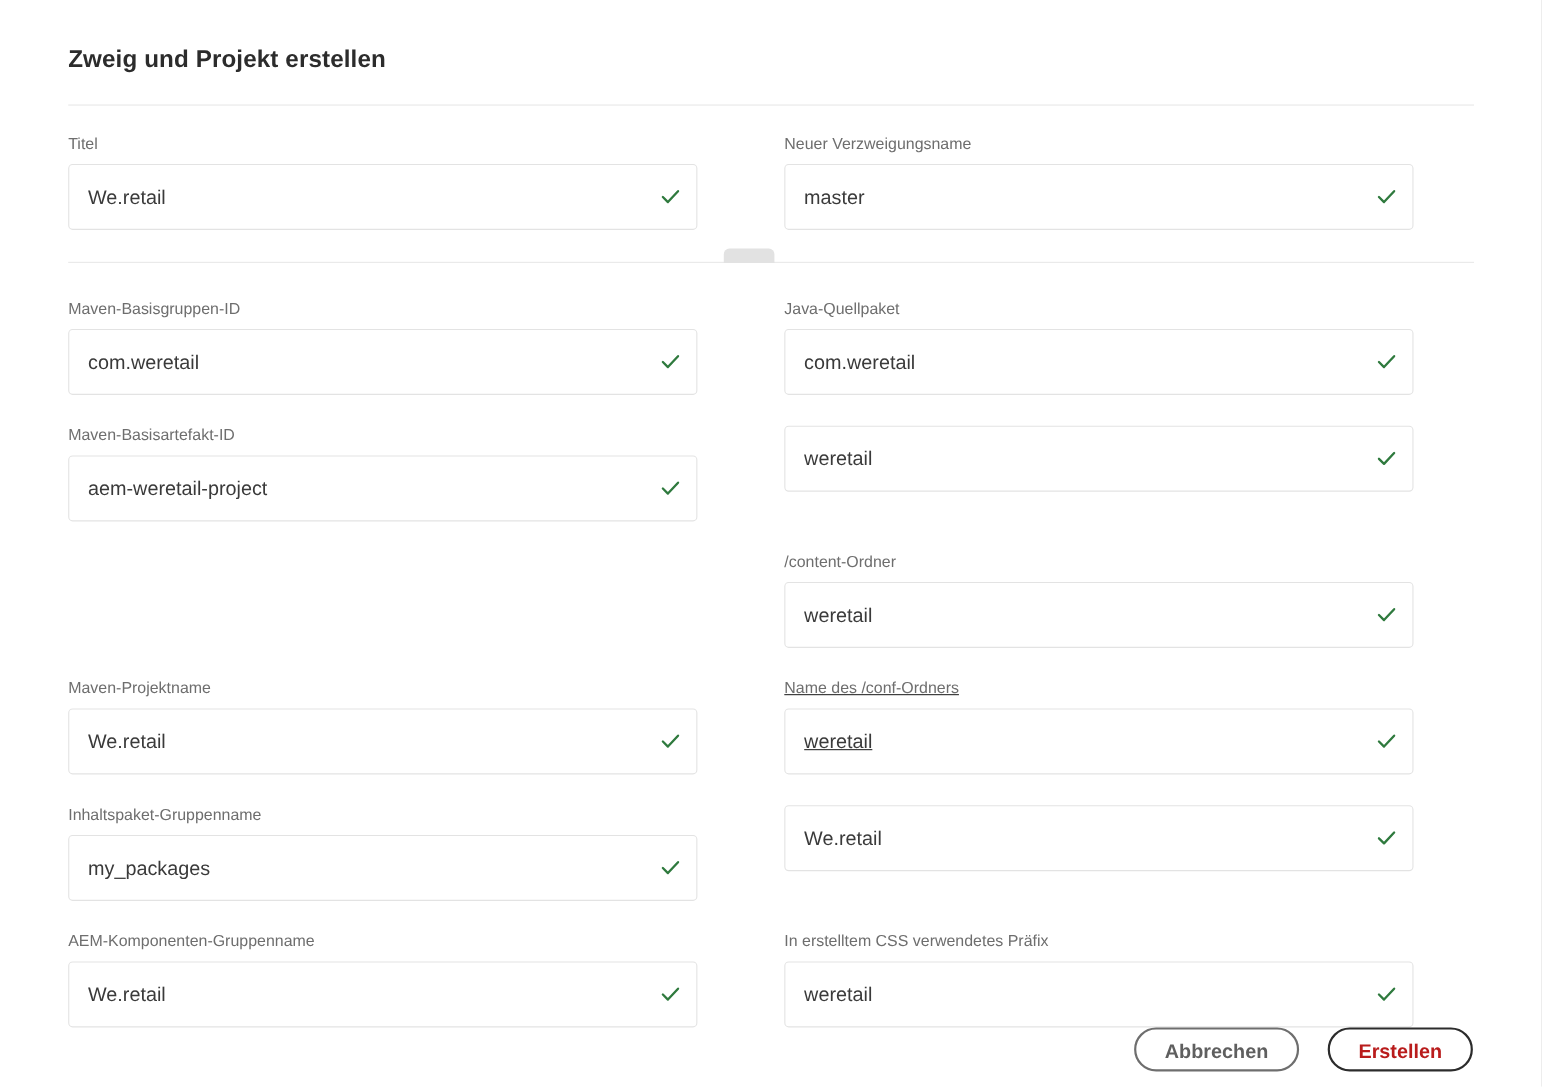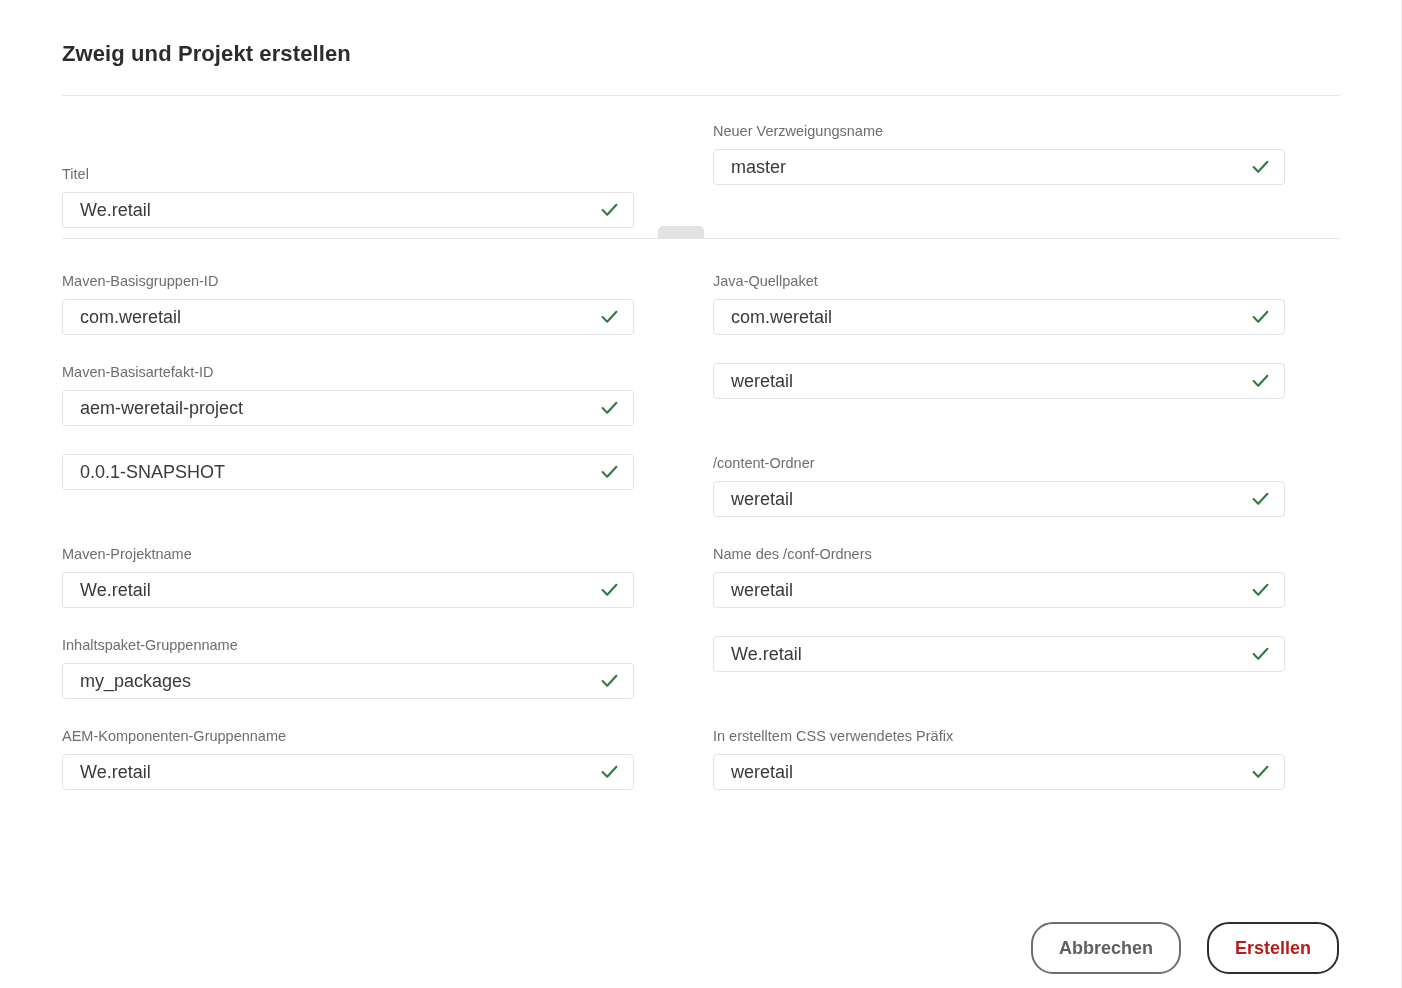--- a/index.html
+++ b/index.html
@@ -82,21 +82,21 @@
     display: block;
     font-size: 14.5px;
     color: #6e6e6e;
     line-height: 18px;
     margin-bottom: 9px;
     white-space: nowrap;
   }
 
   .field-control {
     position: relative;
-    height: 36px;
+    height: 60px;
     background: #ffffff;
     border: 1px solid #e3e3e3;
     border-radius: 4px;
     box-sizing: border-box;
     display: flex;
     align-items: center;
   }
 
   .field-value {
     flex: 1 1 auto;
@@ -128,21 +128,21 @@
   .footer {
     position: absolute;
     right: 62px;
     bottom: 14px;
     display: flex;
     align-items: center;
     gap: 26px;
   }
   .btn {
     box-sizing: border-box;
-    height: 52px;
+    height: 40px;
     padding: 0 26px;
     border-radius: 22px;
     font-size: 18px;
     font-weight: bold;
     font-family: inherit;
     background: #ffffff;
     cursor: pointer;
     line-height: 40px;
     white-space: nowrap;
   }
@@ -159,21 +159,21 @@
 <body>
 
 <div class="page">
 
   <h1 class="dialog-title">Zweig und Projekt erstellen</h1>
 
   <div class="divider divider-top"></div>
 
   <div class="form-section section-one">
     <div class="form-grid" id="grid-one">
-        <div class="field last" style="grid-column: 1; margin-top: 43px;">
+        <div class="field last" style="grid-column: 1;">
           <label class="field-label">Titel</label>
           <div class="field-control">
             <input type="text" class="field-value" value="We.retail" style="">
             <span class="valid-icon">
               <svg width="19" height="19" viewBox="0 0 19 19" aria-hidden="true">
                 <path d="M2.6 9.6 L7.2 14.2 L16.4 4.3" fill="none" stroke="#2f7a3e" stroke-width="2.1" stroke-linecap="round" stroke-linejoin="round"></path>
               </svg>
             </span>
           </div>
         </div>
@@ -233,28 +233,20 @@
           <div class="field-control">
             <input type="text" class="field-value" value="weretail" style="">
             <span class="valid-icon">
               <svg width="19" height="19" viewBox="0 0 19 19" aria-hidden="true">
                 <path d="M2.6 9.6 L7.2 14.2 L16.4 4.3" fill="none" stroke="#2f7a3e" stroke-width="2.1" stroke-linecap="round" stroke-linejoin="round"></path>
               </svg>
             </span>
           </div>
         </div>
         <div class="field" style="grid-column: 1;">
-          <div class="field-control">
-            <input type="text" class="field-value" value="0.0.1-SNAPSHOT" style="">
-            <span class="valid-icon">
-              <svg width="19" height="19" viewBox="0 0 19 19" aria-hidden="true">
-                <path d="M2.6 9.6 L7.2 14.2 L16.4 4.3" fill="none" stroke="#2f7a3e" stroke-width="2.1" stroke-linecap="round" stroke-linejoin="round"></path>
-              </svg>
-            </span>
-          </div>
         </div>
         <div class="field" style="grid-column: 3;">
           <label class="field-label">/content-Ordner</label>
           <div class="field-control">
             <input type="text" class="field-value" value="weretail" style="">
             <span class="valid-icon">
               <svg width="19" height="19" viewBox="0 0 19 19" aria-hidden="true">
                 <path d="M2.6 9.6 L7.2 14.2 L16.4 4.3" fill="none" stroke="#2f7a3e" stroke-width="2.1" stroke-linecap="round" stroke-linejoin="round"></path>
               </svg>
             </span>
@@ -264,21 +256,21 @@
           <label class="field-label">Maven-Projektname</label>
           <div class="field-control">
             <input type="text" class="field-value" value="We.retail" style="">
             <span class="valid-icon">
               <svg width="19" height="19" viewBox="0 0 19 19" aria-hidden="true">
                 <path d="M2.6 9.6 L7.2 14.2 L16.4 4.3" fill="none" stroke="#2f7a3e" stroke-width="2.1" stroke-linecap="round" stroke-linejoin="round"></path>
               </svg>
             </span>
           </div>
         </div>
-        <div class="field" style="grid-column: 3;">
+        <div class="field" style="grid-column: 3; text-decoration: underline;">
           <label class="field-label">Name des /conf-Ordners</label>
           <div class="field-control">
             <input type="text" class="field-value" value="weretail" style="">
             <span class="valid-icon">
               <svg width="19" height="19" viewBox="0 0 19 19" aria-hidden="true">
                 <path d="M2.6 9.6 L7.2 14.2 L16.4 4.3" fill="none" stroke="#2f7a3e" stroke-width="2.1" stroke-linecap="round" stroke-linejoin="round"></path>
               </svg>
             </span>
           </div>
         </div>

